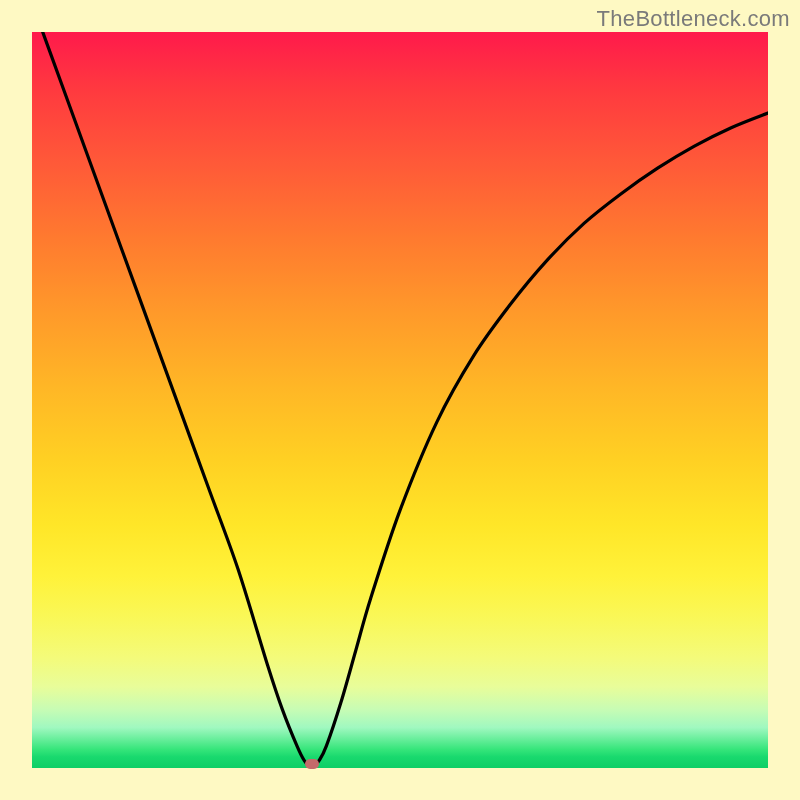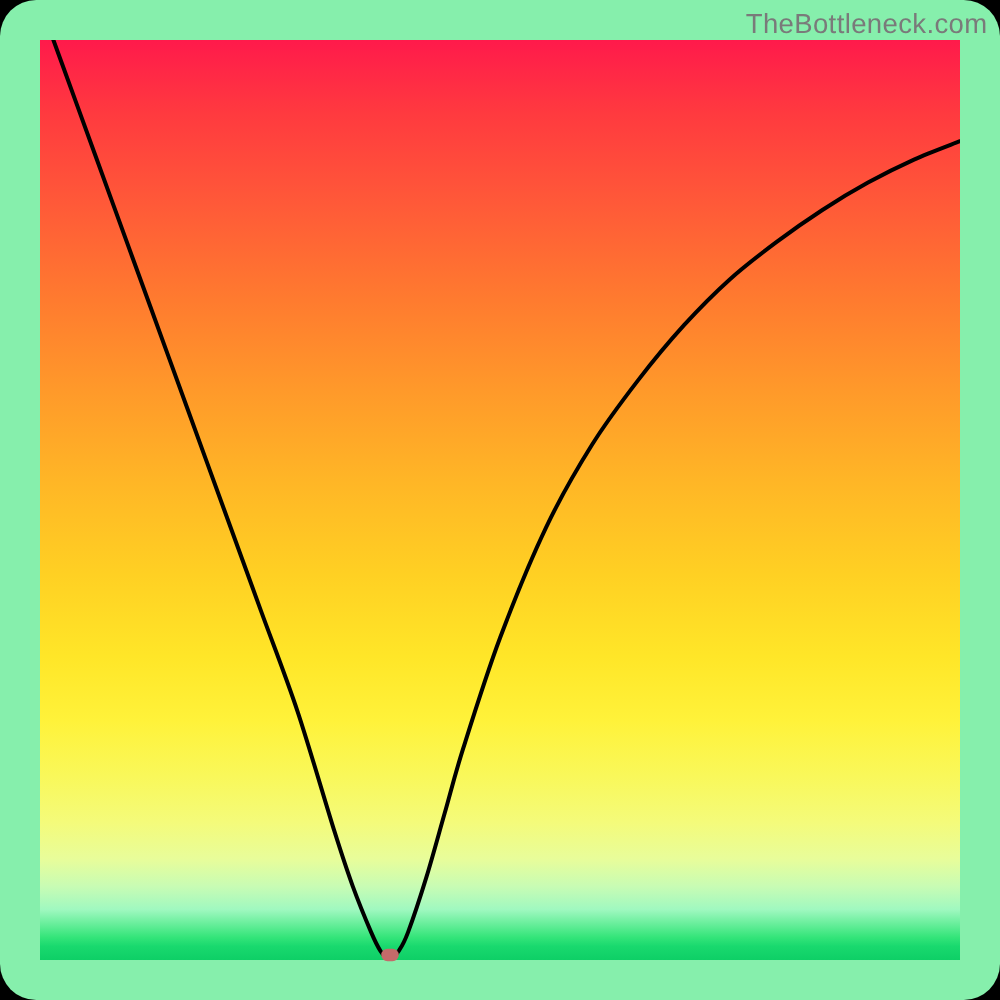--- a/index.html
+++ b/index.html
@@ -10,22 +10,21 @@
     background: #000;
     overflow: hidden;
     font-family: Arial, Helvetica, sans-serif;
   }
   .frame {
     position: absolute;
     top: 0;
     left: 0;
     width: 800px;
     height: 800px;
-    background: #86efac;
-    border-radius: 29px;
+    background: #fef9c3;
   }
   .plot-area {
     position: absolute;
     top: 32px;
     left: 32px;
     width: 736px;
     height: 736px;
     background: linear-gradient(
       to bottom,
       #ff1a4b 0%,

